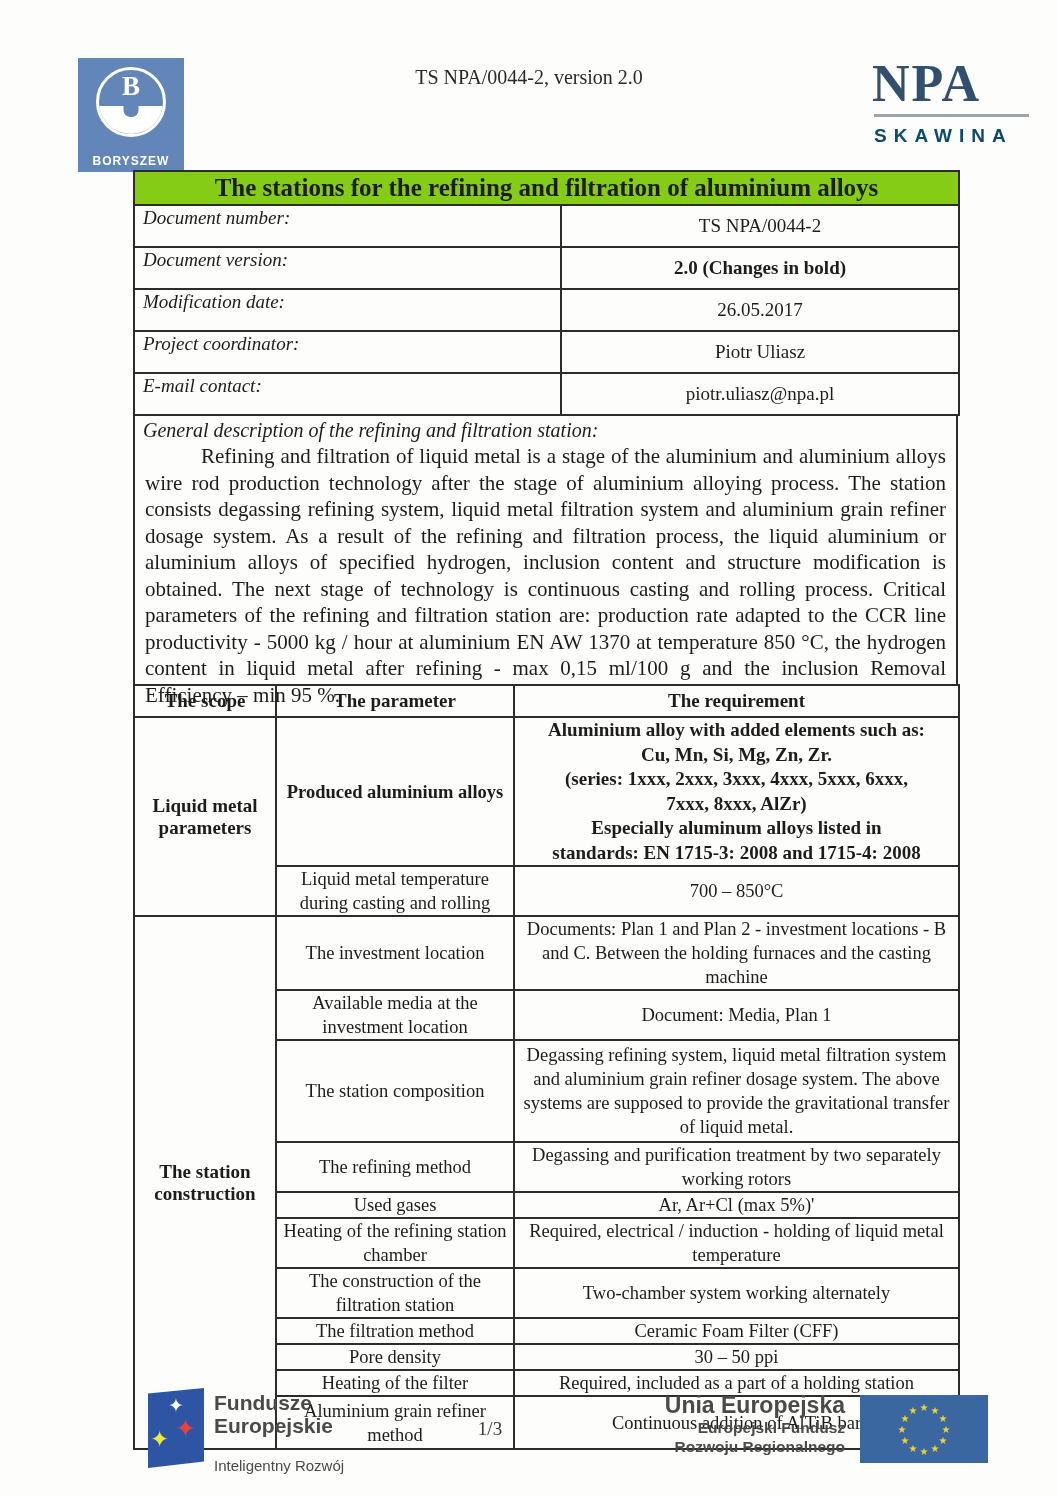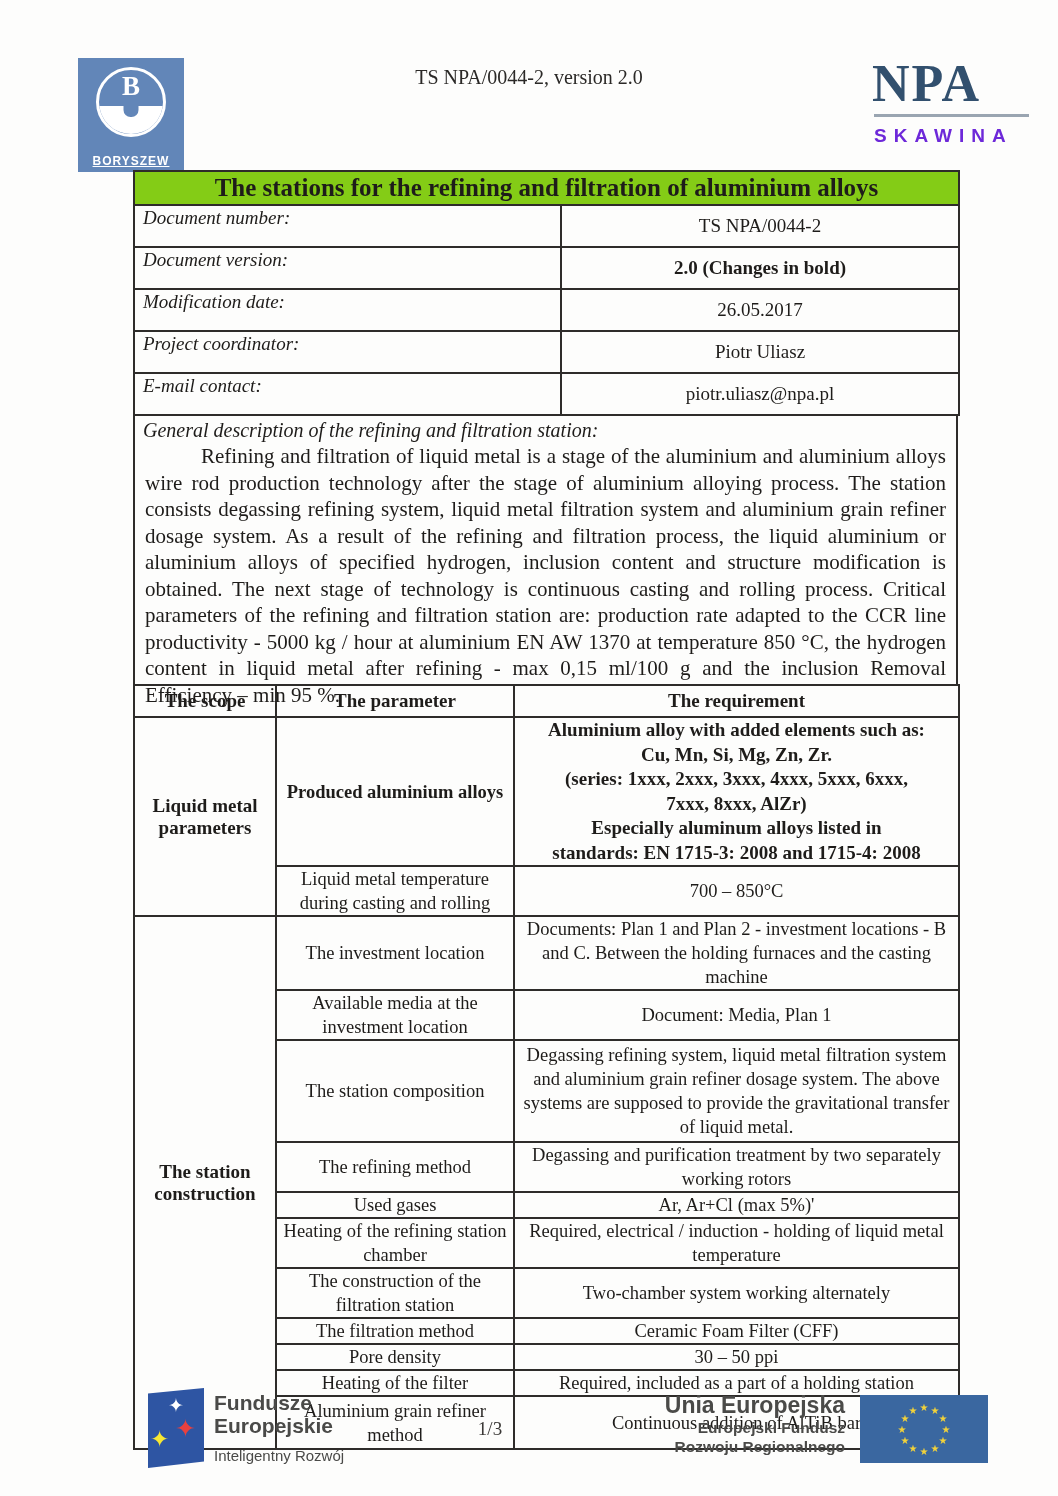--- a/index.html
+++ b/index.html
@@ -28,31 +28,31 @@
     color:#fff; font-weight:bold; font-size:27px; font-family:"Liberation Serif", serif;
   }
   .bz-bottom { position:absolute; bottom:0; left:0; width:100%; height:44%; background:#fff; }
   .bz-bottle {
     position:absolute; left:50%; top:44%; transform:translateX(-50%);
     width:15px; height:19px; background:#6286b8; border-radius:0 0 7px 7px;
   }
   .bz-label {
     position:absolute; bottom:4px; left:0; width:100%; text-align:center;
     color:#fff; font-family:"Liberation Sans", sans-serif;
-    font-size:12px; font-weight:bold; letter-spacing:1px;text-decoration:underline;
+    font-size:12px; font-weight:bold; letter-spacing:1px;
   }
   .npa-logo { position:absolute; left:872px; top:58px; width:160px; }
   .npa-title {
     font-family:"Liberation Serif", serif; font-weight:bold;
     font-size:52px; line-height:52px; color:#32506e; letter-spacing:2px;
   }
   .npa-line { width:155px; height:3px; background:#9aa5b1; margin:4px 0 8px 2px; }
   .npa-sub {
     font-family:"Liberation Sans", sans-serif; font-weight:bold;
-    font-size:19px; color:#6d28d9; letter-spacing:7px; margin-left:2px;
+    font-size:19px; color:#0c4a6e; letter-spacing:7px; margin-left:2px;
   }
   
   .content { position:absolute; left:133px; top:170px; width:825px; }
   table { border-collapse:collapse; width:825px; table-layout:fixed; }
   td, th { border:2px solid #2e2c2a; overflow:hidden; }
   
   .meta .title-cell {
     background:#84cc16; text-align:center; font-weight:bold; font-size:25px;
     height:30px; padding:1px 4px;
   }
@@ -82,21 +82,21 @@
     position:absolute; left:0; top:0; width:56px; height:80px;
     background:#2e55a3;
     clip-path:polygon(0% 7%, 100% 0%, 100% 92%, 0% 100%);
   }
   .fe-star { position:absolute; font-family:"DejaVu Sans", sans-serif; }
   .fe-star-white { color:#ffffff; font-size:19px; left:20px; top:6px; }
   .fe-star-red   { color:#e8413f; font-size:25px; left:27px; top:26px; }
   .fe-star-yellow{ color:#f7e733; font-size:23px; left:2px;  top:38px; }
   .fe-text { position:absolute; left:66px; top:3px; font-family:"Liberation Sans", sans-serif; color:#4a4a48; }
   .fe-l1 { font-size:21px; font-weight:bold; line-height:23px; }
-  .fe-l3 { font-size:15px; line-height:21px; margin-top:8px; }
+  .fe-l3 { font-size:15px; line-height:21px; margin-top:18px; }
   .page-num { position:absolute; left:460px; top:1418px; width:60px; text-align:center; font-size:19px; color:#3a3836; }
   .ue-text {
     position:absolute; left:600px; top:1392px; width:245px; text-align:right;
     font-family:"Liberation Sans", sans-serif; color:#4a4a48;
   }
   .ue-l1 { font-size:23px; font-weight:bold; line-height:26px; }
   .ue-l2 { font-size:15.5px; font-weight:bold; line-height:19px; }
   .eu-flag { position:absolute; left:860px; top:1395px; width:128px; height:68px; }
 </style>
 </head>

